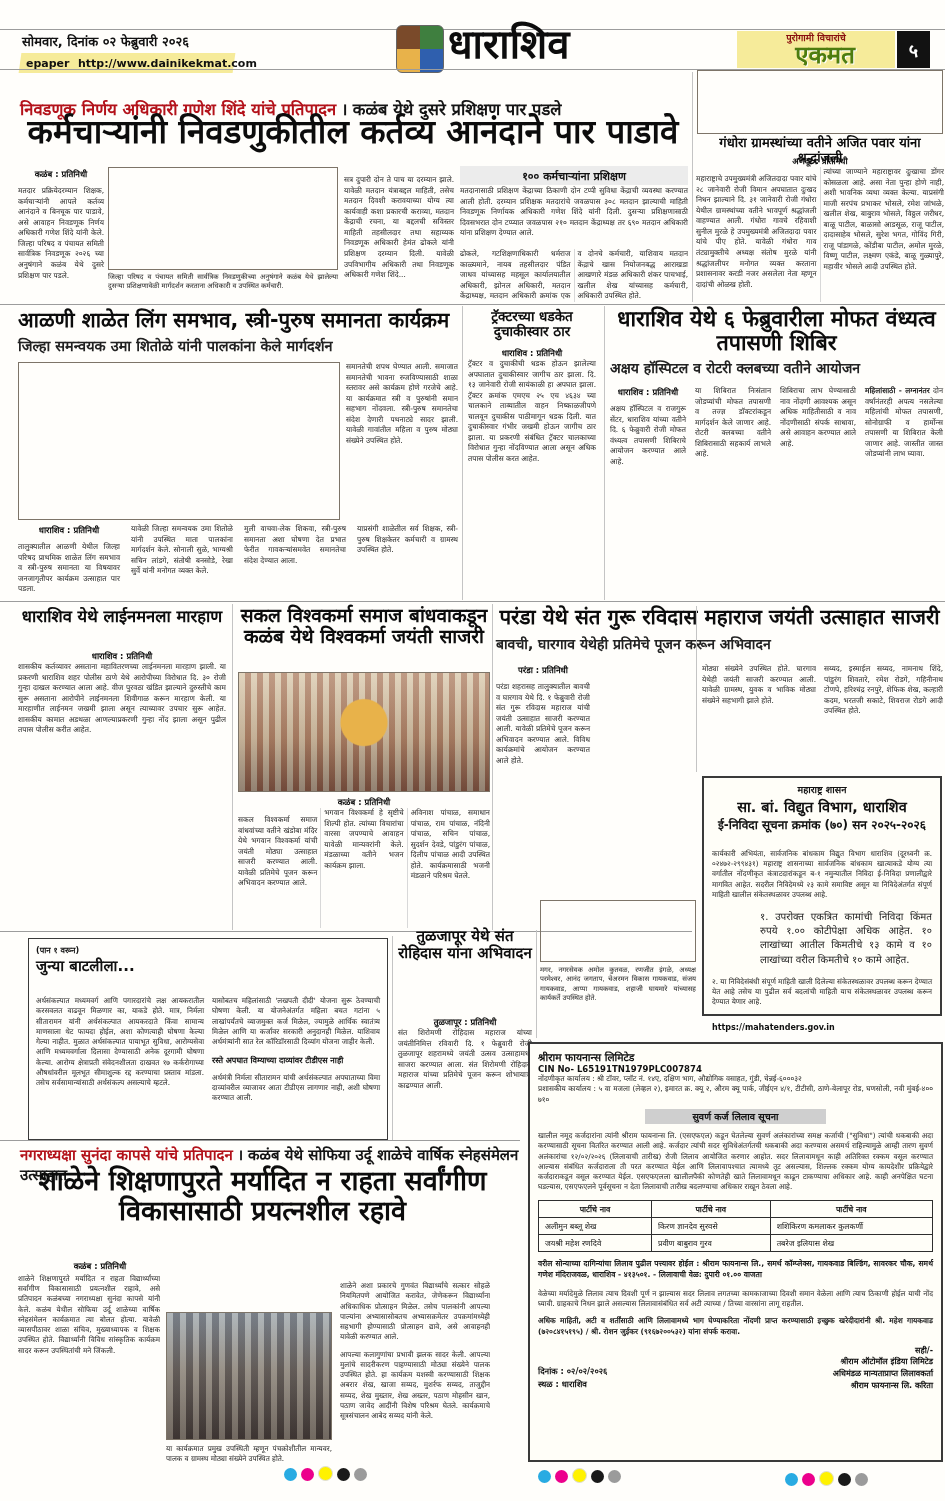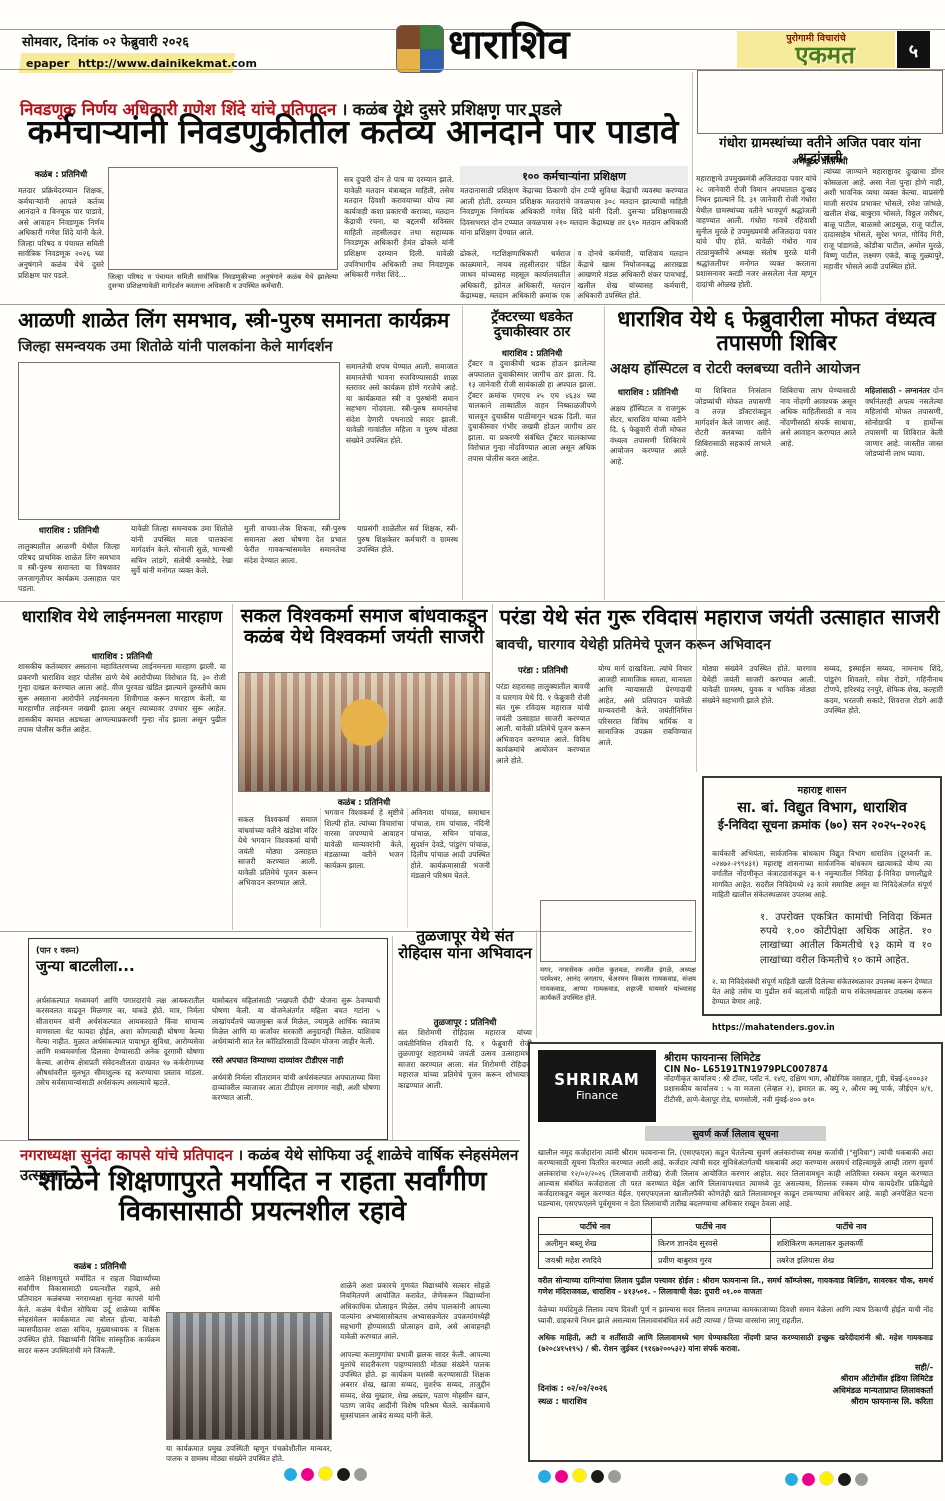--- a/index.html
+++ b/index.html
@@ -130,21 +130,20 @@
     <p class="b d bd">अविनाश पांचाळ, समाधान पांचाळ, राम पांचाळ, नंदिनी पांचाळ, सचिन पांचाळ, सुदर्शन देवडे, पांडुरंग पांचाळ, दिलीप पांचाळ आदी उपस्थित होते. कार्यक्रमासाठी भजनी मंडळाने परिश्रम घेतले.</p>
   </div>
   <div class="vr" style="top:604px;left:492px;height:326px;"></div>
 
   <div class="abs hl" style="top:606px;left:496px;width:447px;font-size:20.5px;text-align:center;">परंडा येथे संत गुरू रविदास महाराज जयंती उत्साहात साजरी</div>
   <div class="abs hl" style="top:637px;left:496px;width:340px;font-size:14px;color:#222;">बावची, घारगाव येथेही प्रतिमेचे पूजन करून अभिवादन</div>
   <div class="abs" style="top:664px;left:496px;width:94px;">
     <div class="dl">परंडा : प्रतिनिधी</div>
     <p class="bd">परंडा शहरासह तालुक्यातील बावची व घारगाव येथे दि. १ फेब्रुवारी रोजी संत गुरू रविदास महाराज यांची जयंती उत्साहात साजरी करण्यात आली. यावेळी प्रतिमेचे पूजन करून अभिवादन करण्यात आले. विविध कार्यक्रमांचे आयोजन करण्यात आले होते.</p>
   </div>
-  <div class="abs bd" style="top:664px;left:598px;width:94px;">योग्य मार्ग दाखविला. त्यांचे विचार आजही सामाजिक समता, मानवता आणि न्यायासाठी प्रेरणादायी आहेत, असे प्रतिपादन यावेळी मान्यवरांनी केले. जयंतीनिमित्त परिसरात विविध धार्मिक व सामाजिक उपक्रम राबविण्यात आले.</div>
   <div class="vr" style="top:606px;left:696px;height:166px;"></div>
   <div class="abs bd" style="top:664px;left:824px;width:119px;height:106px;overflow:hidden;">सय्यद, इस्माईल सय्यद, नामनाथ शिंदे, पांडुरंग शिवतारे, रमेश रोडगे, गहिनीनाथ टोणपे, हरिश्चंद्र रनपुरे, शेफिक शेख, कल्हारी कदम, भरतजी सकाटे, शिवराज रोडगे आदी उपस्थित होते.</div>
   <div class="abs bd" style="top:664px;left:702px;width:114px;height:106px;overflow:hidden;">मोठ्या संख्येने उपस्थित होते. घारगाव येथेही जयंती साजरी करण्यात आली. यावेळी ग्रामस्थ, युवक व भाविक मोठ्या संख्येने सहभागी झाले होते.</div>
 
   <div class="abs boxrule" style="top:776px;left:702px;width:240px;height:240px;padding:5px 8px;background:#fffef8;border-width:2px;">
     <div style="font-size:9.5px;font-weight:bold;text-align:center;">महाराष्ट्र शासन</div>
     <div style="font-size:14.5px;font-weight:bold;text-align:center;">सा. बां. विद्युत विभाग, धाराशिव</div>
     <div style="font-size:12px;font-weight:bold;text-align:center;margin-bottom:16px;">ई-निविदा सूचना क्रमांक (७०) सन २०२५-२०२६</div>
     <p class="bd" style="font-size:7.2px;">कार्यकारी अभियंता, सार्वजनिक बांधकाम विद्युत विभाग धाराशिव (दूरध्वनी क्र. ०२४७२-२९९४३१) महाराष्ट्र शासनाच्या सार्वजनिक बांधकाम खात्याकडे योग्य त्या वर्गातील नोंदणीकृत कंत्राटदारांकडून ब-१ नमुन्यातील निविदा ई-निविदा प्रणालीद्वारे मागवित आहेत. सदरील निविदेमध्ये २३ कामे समाविष्ट असून या निविदेअंतर्गत संपूर्ण माहिती खालील संकेतस्थळावर उपलब्ध आहे.</p>
     <p class="bd" style="font-size:10px;margin-left:48px;">१. उपरोक्त एकत्रित कामांची निविदा किंमत रुपये १.०० कोटीपेक्षा अधिक आहेत. १० लाखांच्या आतील किमतीचे १३ कामे व १० लाखांच्या वरील किमतीचे १० कामे आहेत.</p>
@@ -194,24 +193,20 @@
   <div class="abs bd" style="top:1274px;left:18px;width:142px;height:220px;overflow:hidden;font-size:7.2px;">शाळेने शिक्षणापुरते मर्यादित न राहता विद्यार्थ्यांच्या सर्वांगीण विकासासाठी प्रयत्नशील राहावे, असे प्रतिपादन कळंबच्या नगराध्यक्षा सुनंदा कापसे यांनी केले. कळंब येथील सोफिया उर्दू शाळेच्या वार्षिक स्नेहसंमेलन कार्यक्रमात त्या बोलत होत्या. यावेळी व्यासपीठावर शाळा संचिव, मुख्याध्यापक व शिक्षक उपस्थित होते. विद्यार्थ्यांनी विविध सांस्कृतिक कार्यक्रम सादर करून उपस्थितांची मने जिंकली.</div>
   <div class="photo p-stage" style="top:1312px;left:166px;width:166px;height:128px;"></div>
   <div class="abs bd" style="top:1444px;left:166px;width:166px;font-size:7.2px;">या कार्यक्रमात प्रमुख उपस्थिती म्हणून पंचक्रोशीतील मान्यवर, पालक व ग्रामस्थ मोठ्या संख्येने उपस्थित होते.</div>
   <div class="abs" style="top:1274px;left:340px;width:150px;height:222px;overflow:hidden;">
     <p class="bd" style="font-size:7.2px;">शाळेने अशा प्रकारचे गुणवंत विद्यार्थ्यांचे सत्कार सोहळे नियमितपणे आयोजित करावेत, जेणेकरून विद्यार्थ्यांना अधिकाधिक प्रोत्साहन मिळेल. तसेच पालकांनी आपल्या पाल्यांना अभ्यासासोबतच अभ्यासक्रमेतर उपक्रमांमध्येही सहभागी होण्यासाठी प्रोत्साहन द्यावे, असे आवाहनही यावेळी करण्यात आले.</p>
     <p class="bd" style="font-size:7.2px;">आपल्या कलागुणांचा प्रभावी झलक सादर केली. आपल्या मुलांचे सादरीकरण पाहण्यासाठी मोठ्या संख्येने पालक उपस्थित होते. हा कार्यक्रम यशस्वी करण्यासाठी शिक्षक अबरार शेख, खाजा सय्यद, मुशर्रफ सय्यद, ताजुद्दीन सय्यद, शेख मुख्तार, शेख अख्तर, पठाण मोहसीन खान, पठाण जावेद आदींनी विशेष परिश्रम घेतले. कार्यक्रमाचे सूत्रसंचालन आबेद सय्यद यांनी केले.</p>
   </div>
 
   <div class="abs boxrule" style="top:1042px;left:528px;width:415px;height:420px;padding:6px 8px;background:#fffef8;border-width:2px;">
     <div style="display:flex;gap:8px;">
-      <div style="width:118px;height:72px;background:#161616;color:#fff;display:flex;flex-direction:column;align-items:center;justify-content:center;flex:none;">
-        <div style="font-size:15px;font-weight:bold;letter-spacing:1px;">SHRIRAM</div>
-        <div style="font-size:11px;">Finance</div>
-      </div>
       <div>
         <div style="font-size:10.5px;font-weight:bold;">श्रीराम फायनान्स लिमिटेड</div>
         <div style="font-size:8.5px;font-weight:bold;">CIN No- L65191TN1979PLC007874</div>
         <div class="bd" style="font-size:7.3px;">नोंदणीकृत कार्यालय : श्री टॉवर, प्लॉट नं. १४ए, दक्षिण भाग, औद्योगिक वसाहत, गुंडी, चेन्नई-६०००३२</div>
         <div class="bd" style="font-size:7.3px;">प्रशासकीय कार्यालय : ५ वा मजला (लेव्हल २), इमारत क्र. क्यू २, औरम क्यू पार्क, जीईएन ४/१, टीटीसी, ठाणे-बेलापूर रोड, घणसोली, नवी मुंबई-४०० ७१०</div>
       </div>
     </div>
     <div style="margin:4px auto 3px auto;width:46%;background:#cfcfcf;text-align:center;font-size:9.5px;font-weight:bold;padding:1px 0;">सुवर्ण कर्ज लिलाव सूचना</div>
     <p class="bd" style="font-size:7.2px;">खालील नमूद कर्जदारांना त्यांनी श्रीराम फायनान्स लि. (एसएफएल) कडून घेतलेल्या सुवर्ण अलंकारांच्या समक्ष कर्जाची ("सुविधा") त्यांची थकबाकी अदा करण्यासाठी सूचना वितरित करण्यात आली आहे. कर्जदार त्यांची सदर सुविधेअंतर्गतची थकबाकी अदा करण्यास असमर्थ राहिल्यामुळे आम्ही तारण सुवर्ण अलंकारांचा १२/०२/२०२६ (लिलावाची तारीख) रोजी लिलाव आयोजित करणार आहोत. सदर लिलावामधून काही अतिरिक्त रक्कम वसूल करण्यात आल्यास संबंधित कर्जदाराला ती परत करण्यात येईल आणि लिलावापश्चात त्यामध्ये तूट असल्यास, शिल्लक रक्कम योग्य कायदेशीर प्रक्रियेद्वारे कर्जदाराकडून वसूल करण्यात येईल. एसएफएलला खालीलपैकी कोणतेही खाते लिलावामधून काढून टाकण्याचा अधिकार आहे. काही अनपेक्षित घटना घडल्यास, एसएफएलने पूर्वसूचना न देता लिलावाची तारीख बदलण्याचा अधिकार राखून ठेवला आहे.</p>
     <table style="width:100%;border-collapse:collapse;margin:3px 0;">

